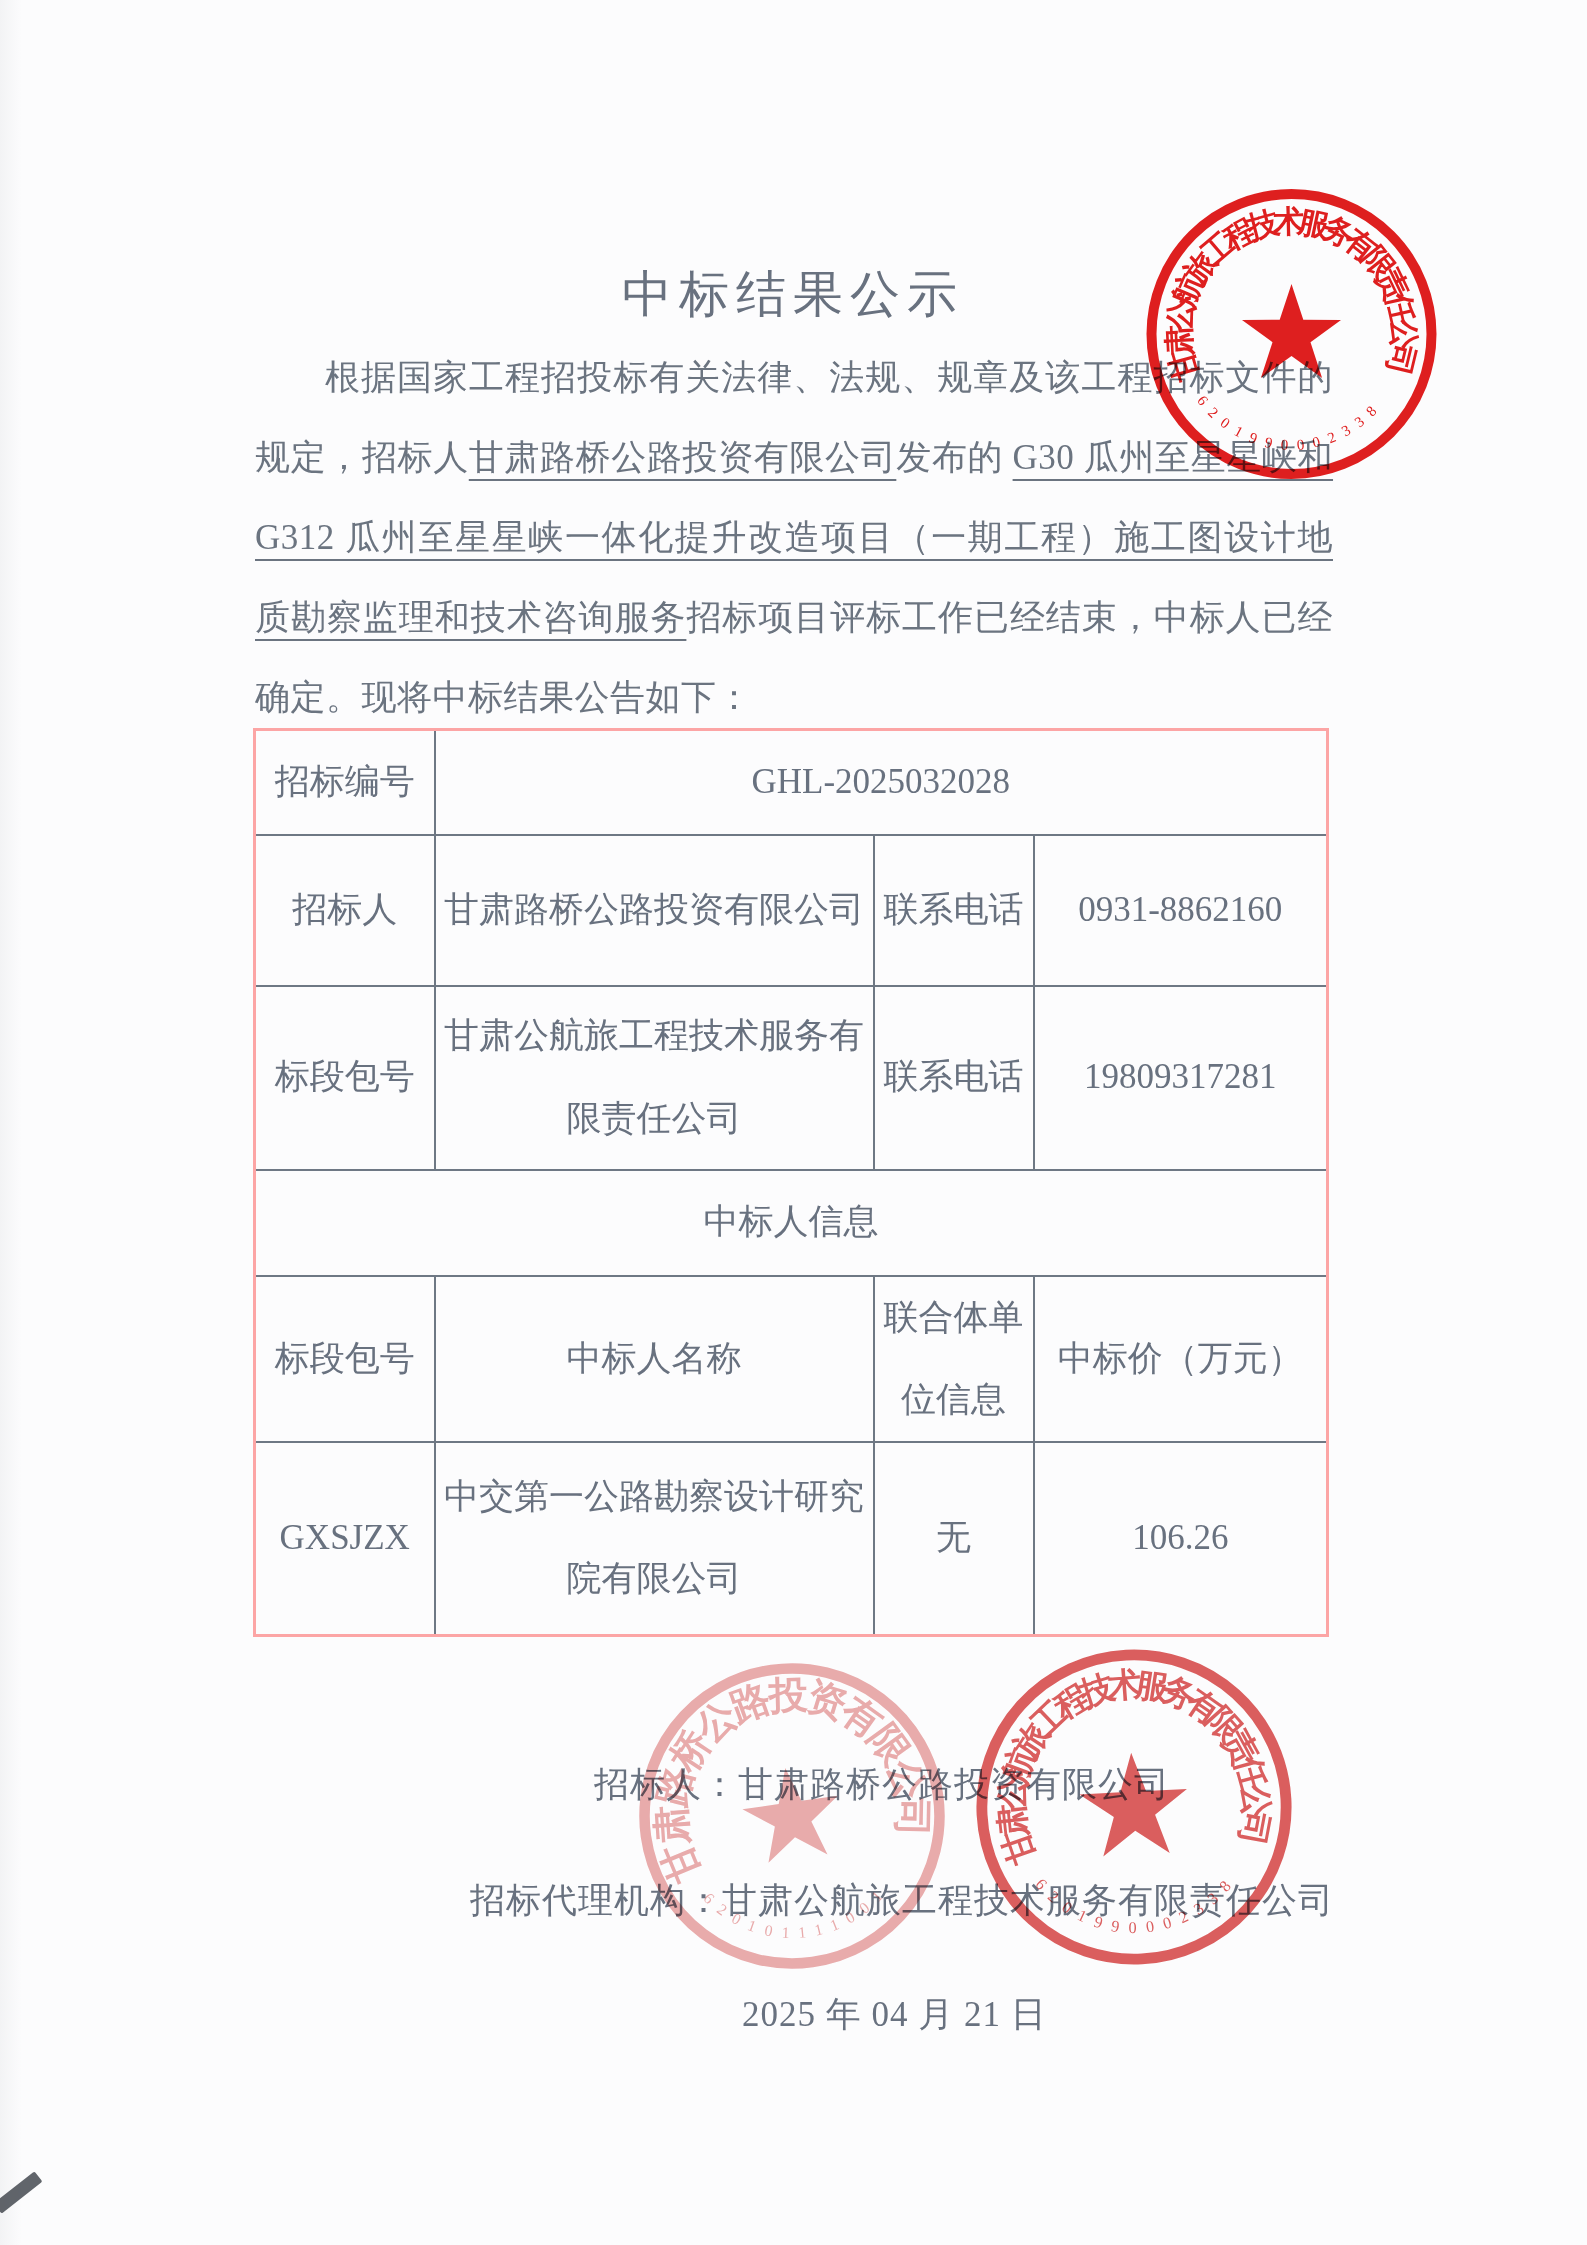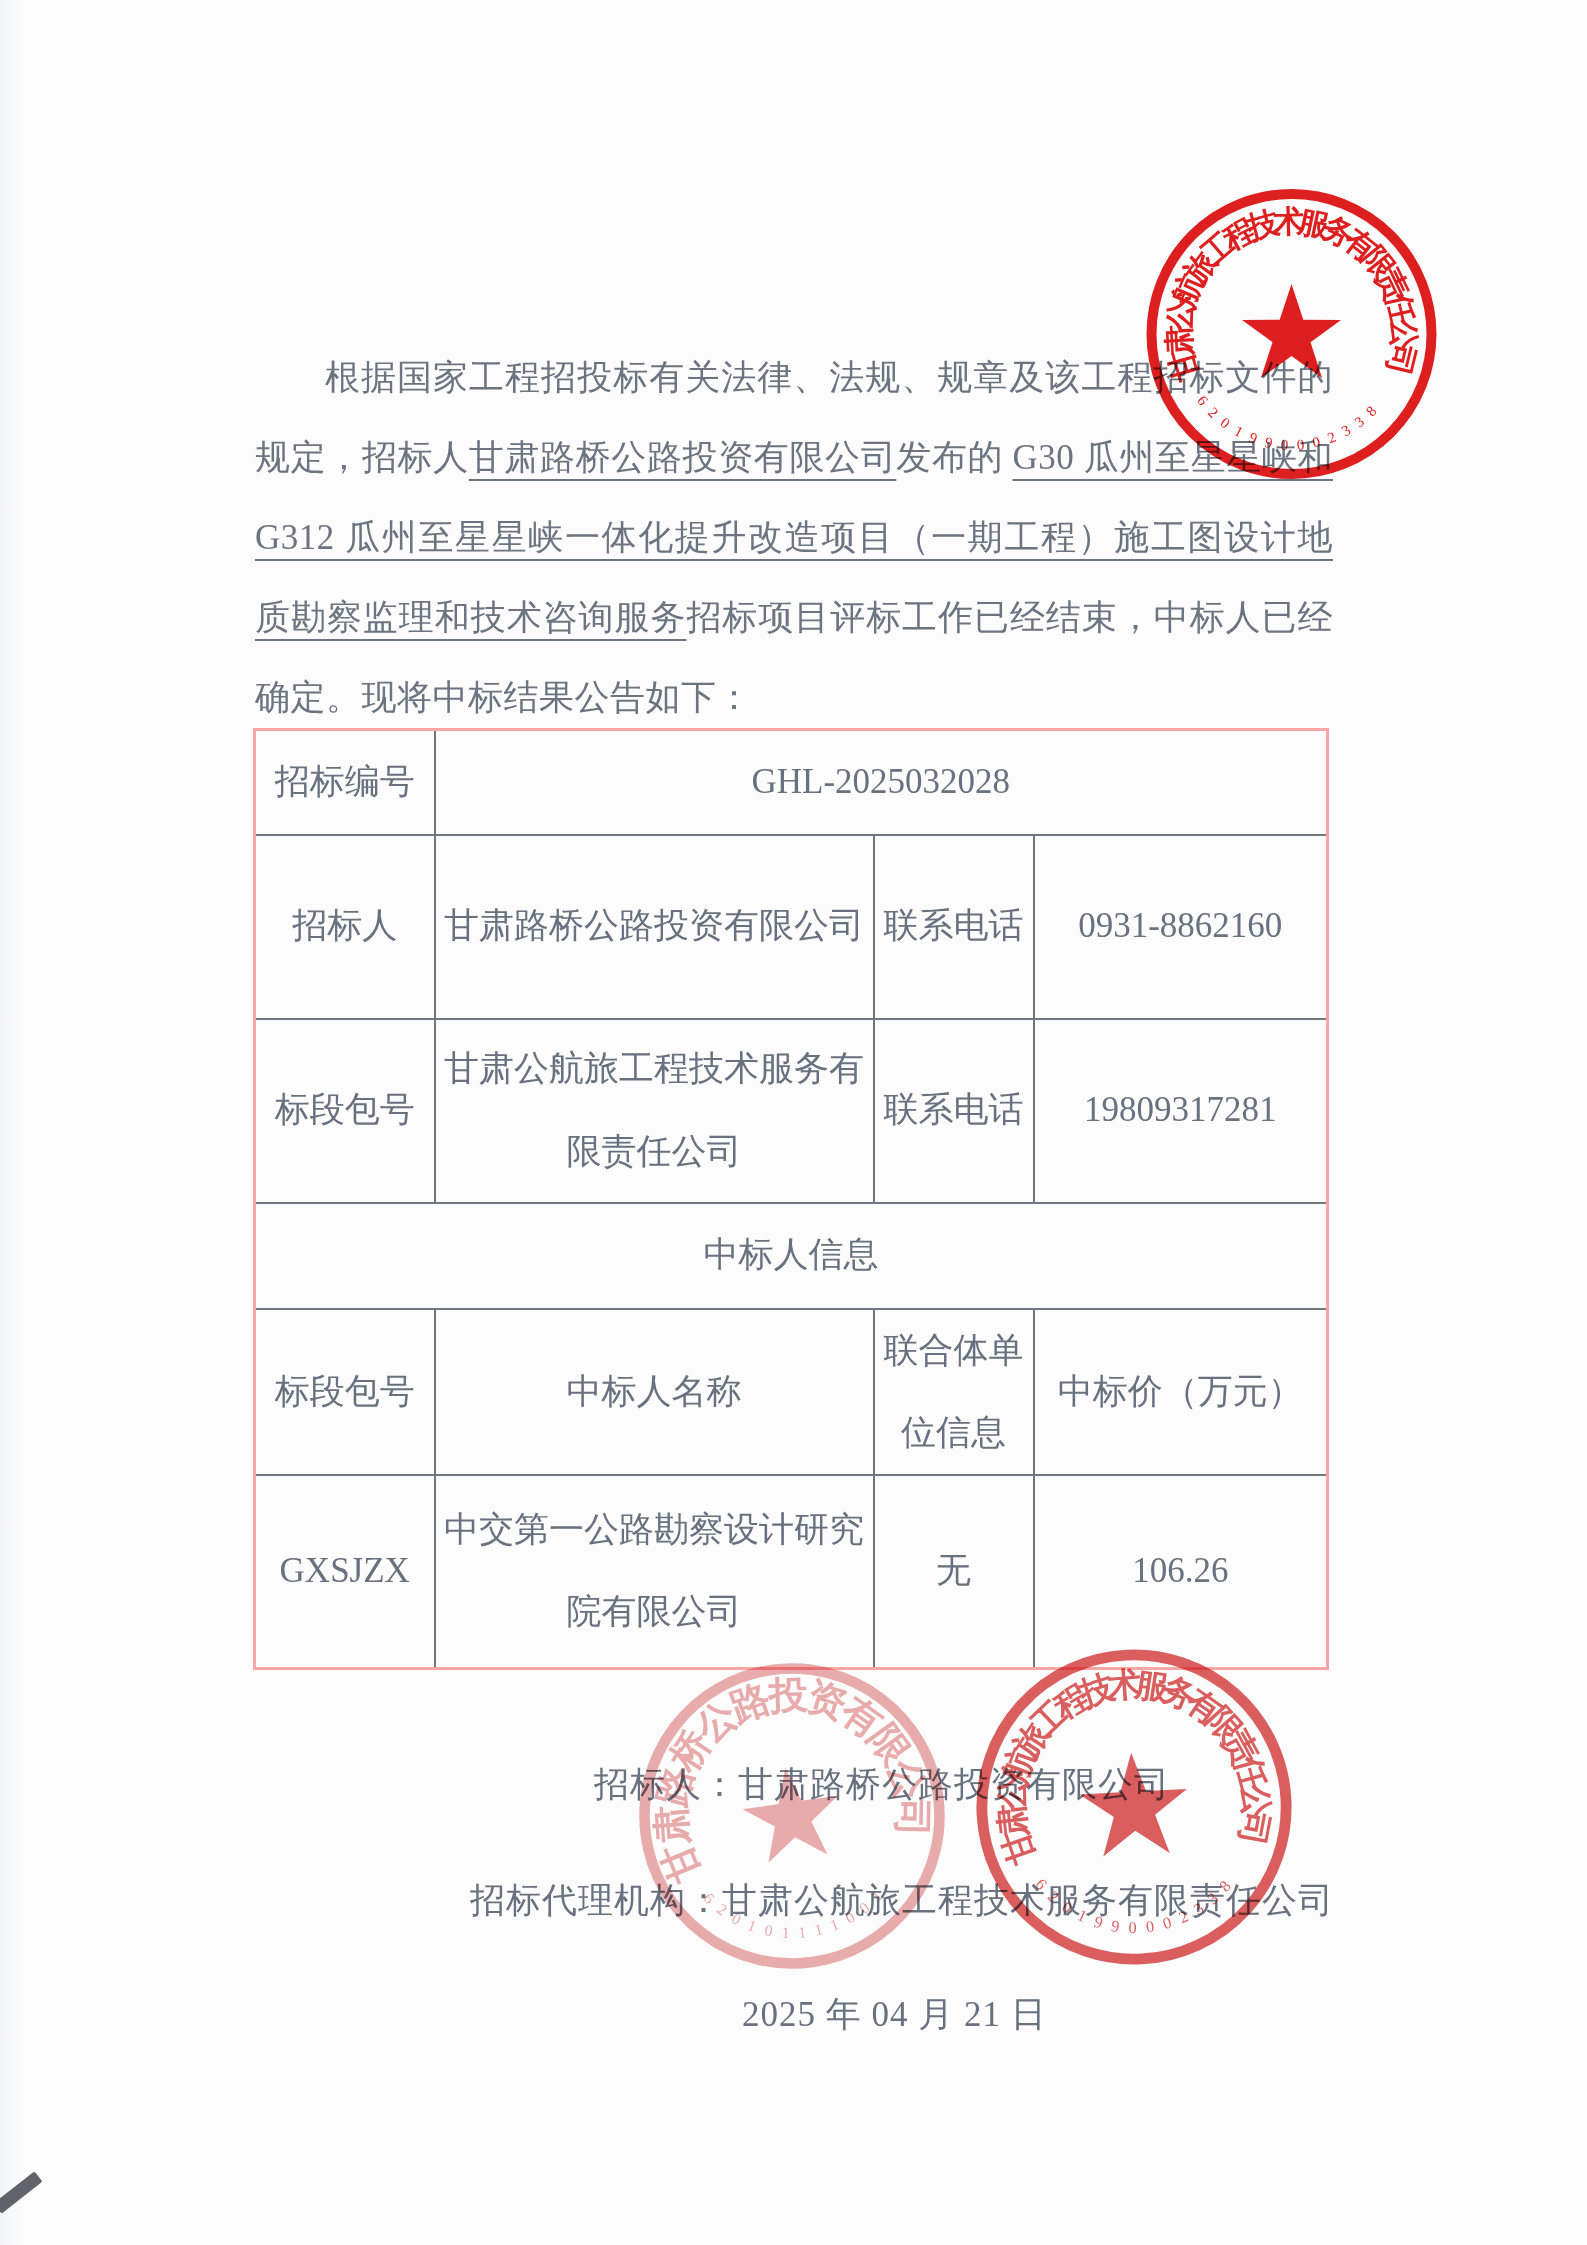--- a/index.html
+++ b/index.html
@@ -48,21 +48,21 @@
   }
   table.result td{
     border:2px solid #6e7884;
     text-align:center;vertical-align:middle;
     line-height:2.35;
     padding:0 4px;
     overflow:hidden;
   }
   table.result{border:3px solid #fca5a5;}
   tr.r1{height:105px;}
-  tr.r2{height:184px;}
+  tr.r2{height:151px;}
   tr.r3{height:184px;}
   tr.r4{height:106px;padding-left:28px;}
   tr.r5{height:161px;}
   tr.r6{height:193px;}
   .f-line{position:absolute;font-size:35px;letter-spacing:1px;color:#68717f;line-height:50px;}
   .f1{left:594px;top:1760px;}
   .f2{left:470px;top:1876px;}
   .f3{left:742px;top:1990px;font-family:Liberation Serif, serif;}
   
   .seal{
@@ -78,20 +78,21 @@
   .seal-top{left:1140px;top:184px;width:303px;height:300px;opacity:.95;}
   .seal-bl{left:633px;top:1658px;width:318px;height:316px;opacity:.58;transform:rotate(-8deg);}
   .seal-br{left:969px;top:1644px;width:330px;height:326px;opacity:.82;transform:rotate(-3deg);}
 </style>
 </head>
 <body>
 
 <div class="page">
   <div class="edge-shade"></div>
 
+  <div class="doc-title">中标结果公示</div>
 
   <div class="body-par"><span>根据国家工程招投标有关法律、法规、规章及该工程招标文件的规定，招标人</span><span class="u">甘肃路桥公路投资有限公司</span><span>发布的 </span><span class="u">G30 瓜州至星星峡和 G312 瓜州至星星峡一体化提升改造项目（一期工程）施工图设计地质勘察监理和技术咨询服务</span><span>招标项目评标工作已经结束，中标人已经确定。现将中标结果公告如下：</span></div>
 
   <table class="result">
     <colgroup>
       <col style="width:180px">
         <col style="width:439px">
         <col style="width:160px">
         <col style="width:294px">
     </colgroup>

